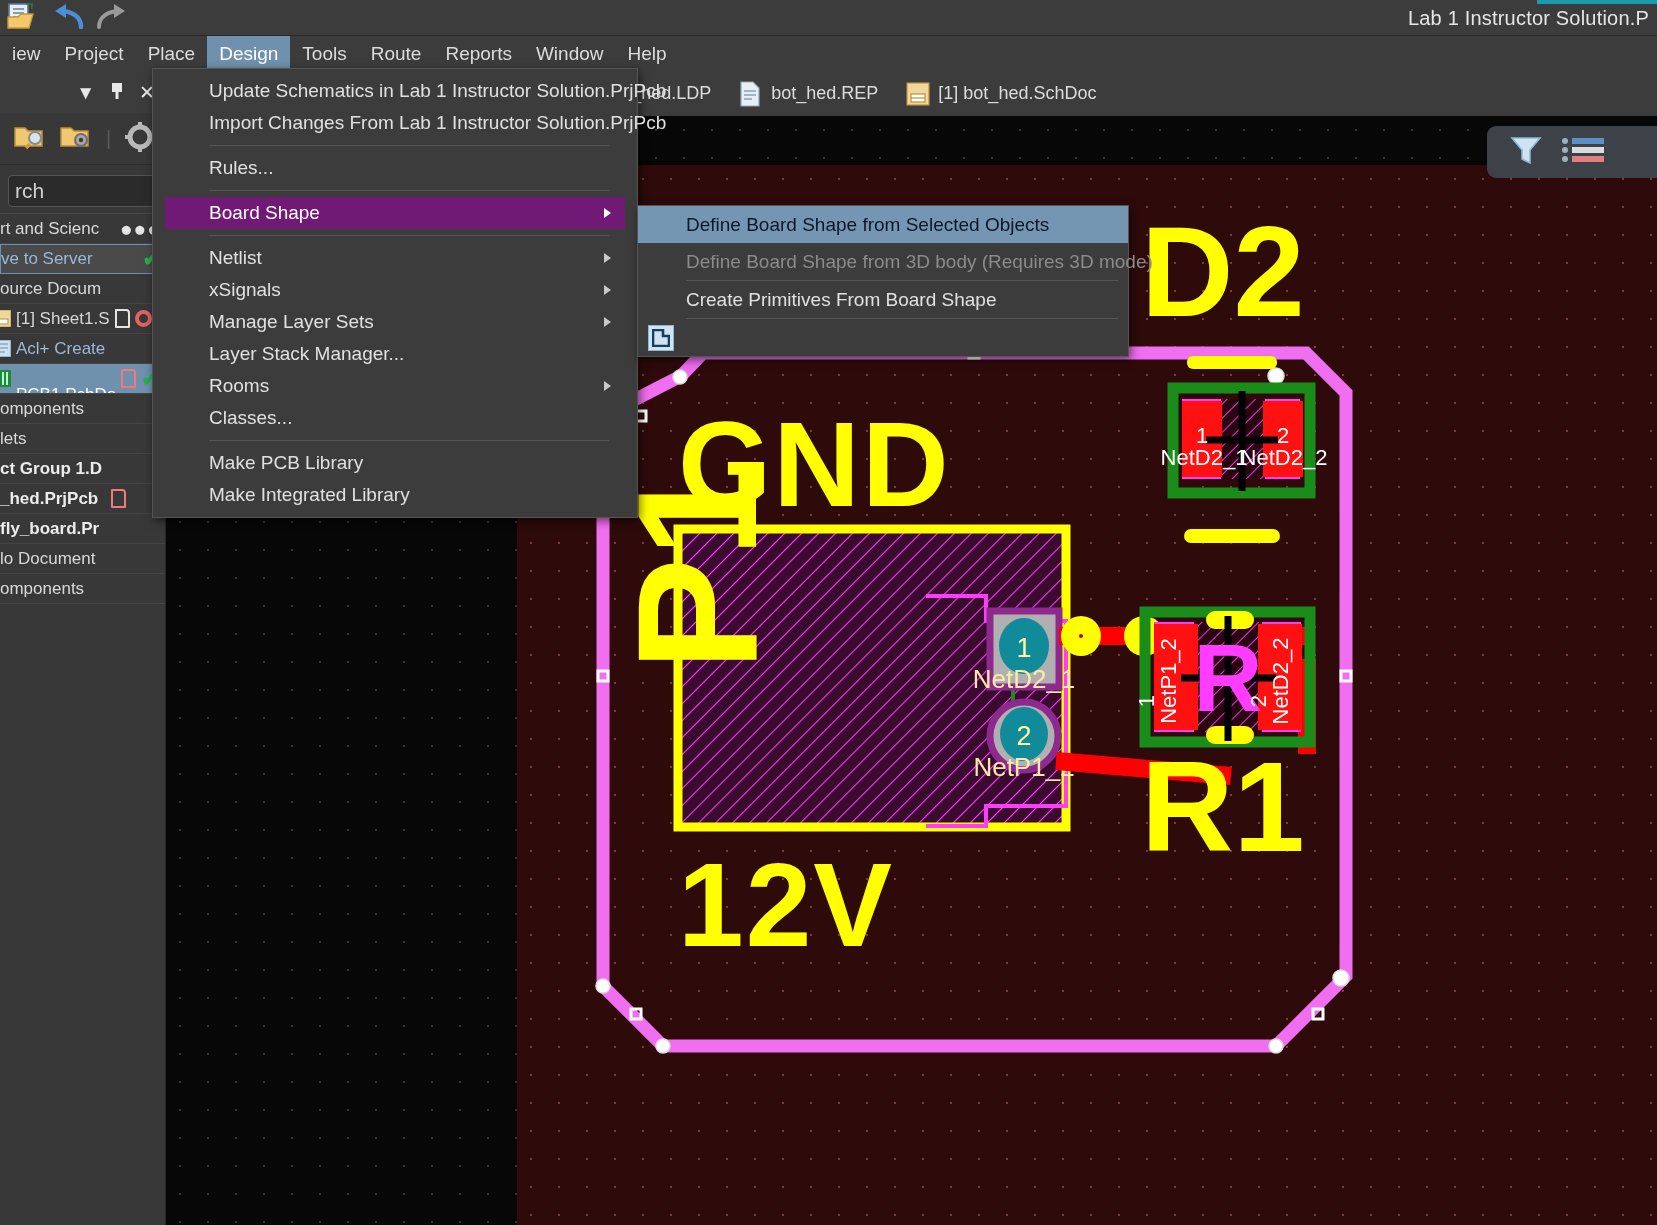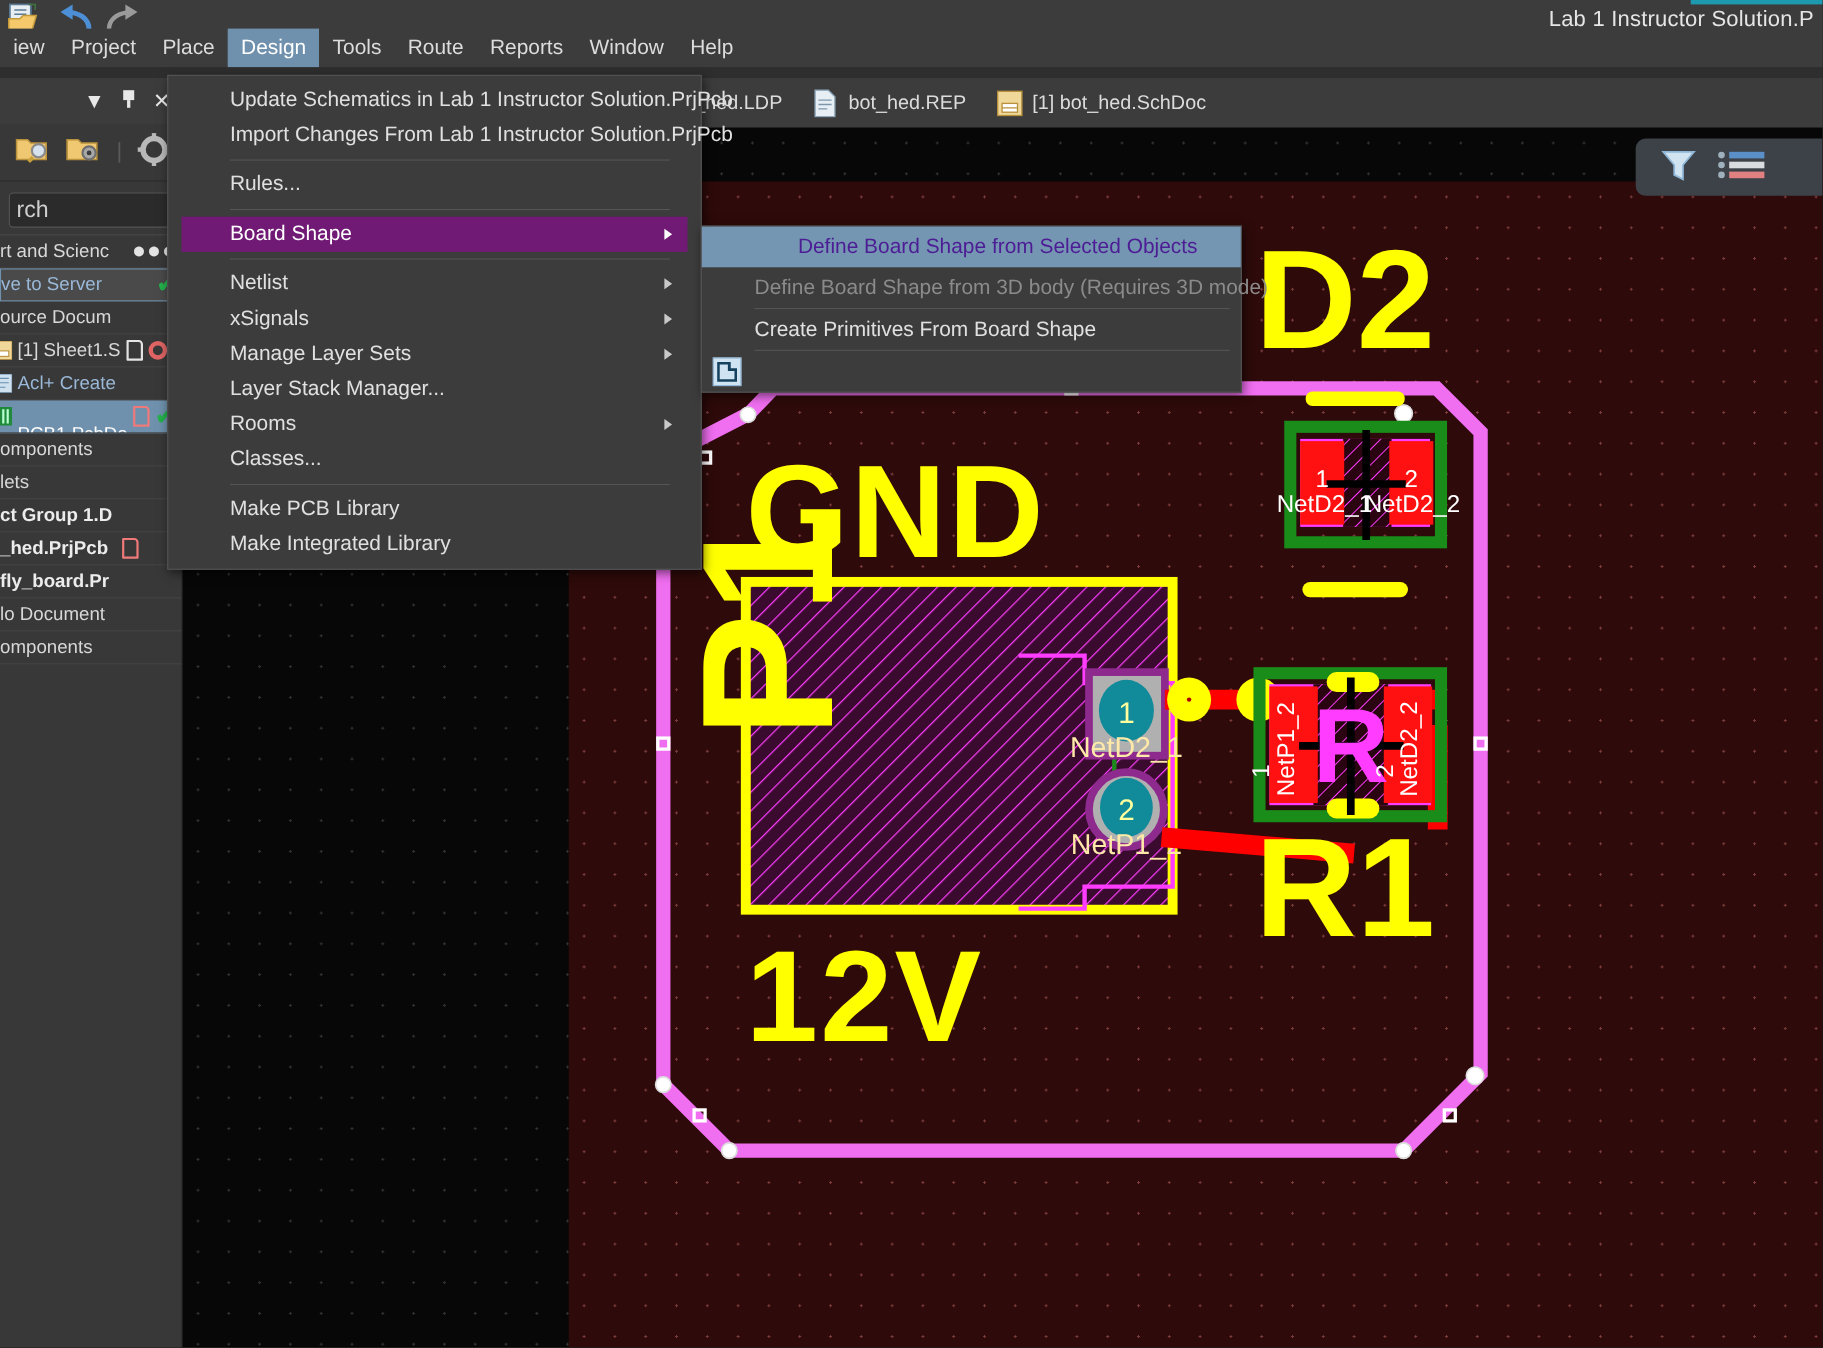--- a/index.html
+++ b/index.html
@@ -22,21 +22,21 @@
   .qa-btn { width: 40px; height: 34px; display: flex; align-items: center; justify-content: center; }
   .titlebar-title {
     position: absolute; right: 8px; top: 7px;
     color: #e6e6e6; font-size: 20px; letter-spacing: .2px;
     white-space: nowrap;
   }
   .teal-accent { position: absolute; right: 0; top: 0; width: 120px; height: 4px; background: #1e9ab0; }
 
   
   .menubar {
-    position: absolute; left: 0; top: 26px; width: 1657px; height: 35px;
+    position: absolute; left: 0; top: 36px; width: 1657px; height: 35px;
     background: #3c3c3c;
     display: flex; align-items: stretch;
   }
   .menu-item {
     padding: 0 12px; display: flex; align-items: center;
     color: #dcdcdc; font-size: 19px; white-space: nowrap;
   }
   .menu-item.active { background: #6f91ad; color: #fff; }
 
   
@@ -146,21 +146,21 @@
     position: absolute; left: 637px; top: 205px; width: 492px;
     background: #3c3c3c; border: 1px solid #545454;
     padding: 0; z-index: 60;
     box-shadow: 2px 3px 9px rgba(0,0,0,.55);
   }
   .sm-item {
     height: 37px; display: flex; align-items: center;
     padding-left: 48px; color: #e0e0e0; font-size: 19px; white-space: nowrap;
     position: relative;
   }
-  .sm-item.highlight { background: #7596b2; color: #4c1d95; justify-content: center; }
+  .sm-item.highlight { background: #7596b2; color: #0f172a; }
   .sm-item.disabled { color: #8b8b8b; }
   .sm-sep { height: 1px; background: #555; margin: 0 10px 0 48px; }
   .sm-icon {
     position: absolute; left: 10px; top: 50%; transform: translateY(-50%);
     width: 26px; height: 26px; background: #cfe3f2; border: 1px solid #8fb6d6;
     display: flex; align-items: center; justify-content: center;
   }
 </style>
 </head>
 <body>

